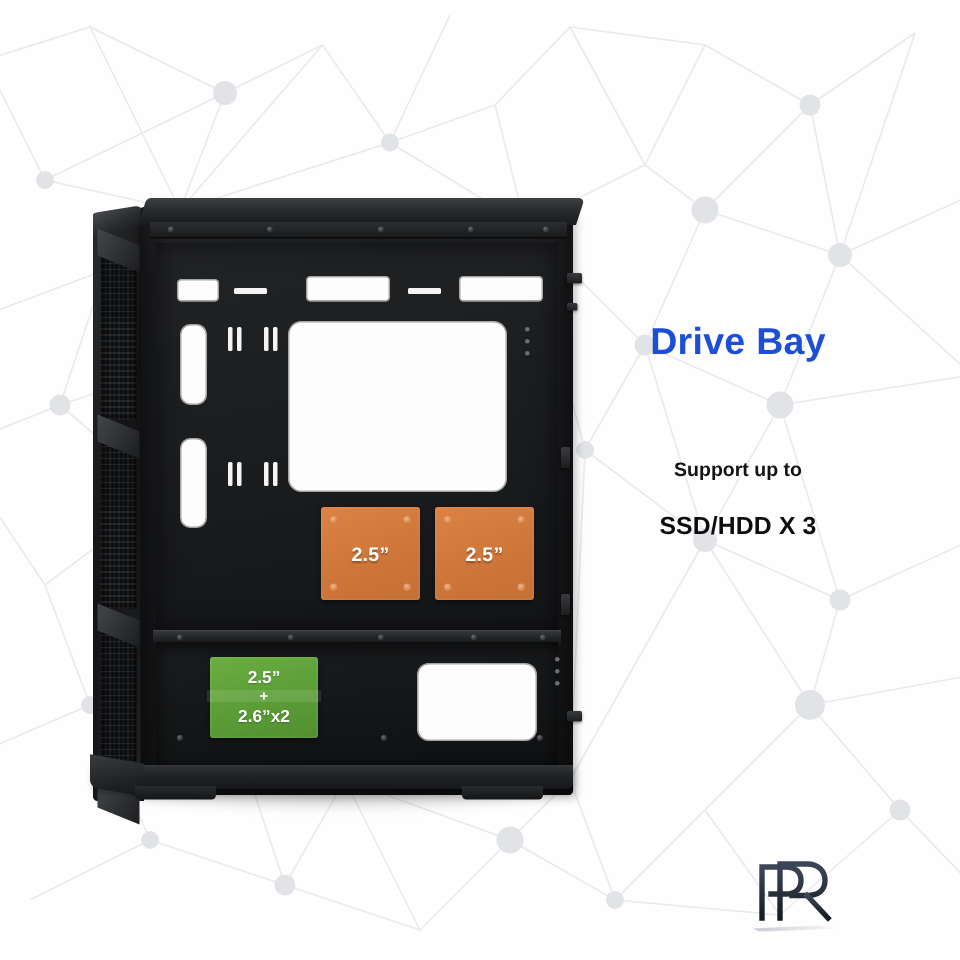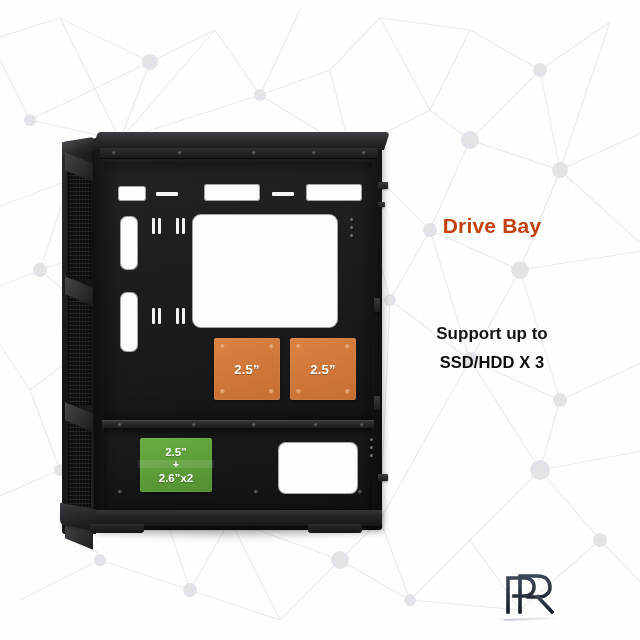--- a/index.html
+++ b/index.html
@@ -102,24 +102,24 @@
   .foot{position:absolute;top:386px;height:9px;
      background:linear-gradient(180deg,#2a2b2e,#141516);border-radius:0 0 3px 3px;}
 
   
   .post{position:absolute;background:linear-gradient(180deg,#3a3b3e,#1c1d1f);
      border-radius:1px;box-shadow:0 1px 2px rgba(0,0,0,.4);}
   .dot-col{position:absolute;width:3px;height:3px;border-radius:50%;background:#6d6e71;}
 
   
   #textblock{position:absolute;left:392px;top:214px;width:200px;text-align:center;}
-  #title{font-size:21px;font-weight:bold;color:#c2410c;letter-spacing:.2px;}
-  #support{margin-top:86px;font-size:17px;font-weight:bold;color:#131315;}
+  #title{font-size:25px;font-weight:bold;color:#1d4ed8;letter-spacing:.2px;}
+  #support{margin-top:62px;font-size:13px;font-weight:bold;color:#131315;}
   .spec{margin-top:21px;font-size:16.5px;font-weight:bold;color:#0d0d0f;letter-spacing:.1px;}
-  .spec.second{margin-top:9px;}
+  .spec.second{margin-top:22px;}
 
   
   #logo{position:absolute;left:500px;top:566px;width:96px;height:62px;}
 </style>
 </head>
 <body>
 
 <div id="stage">
 
   <svg id="bg-pattern" viewBox="0 0 640 640" preserveAspectRatio="none">

